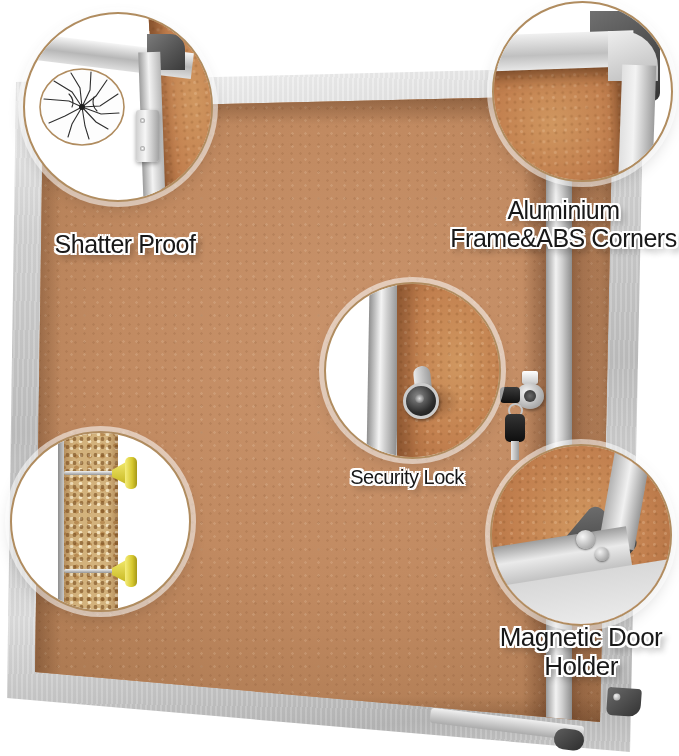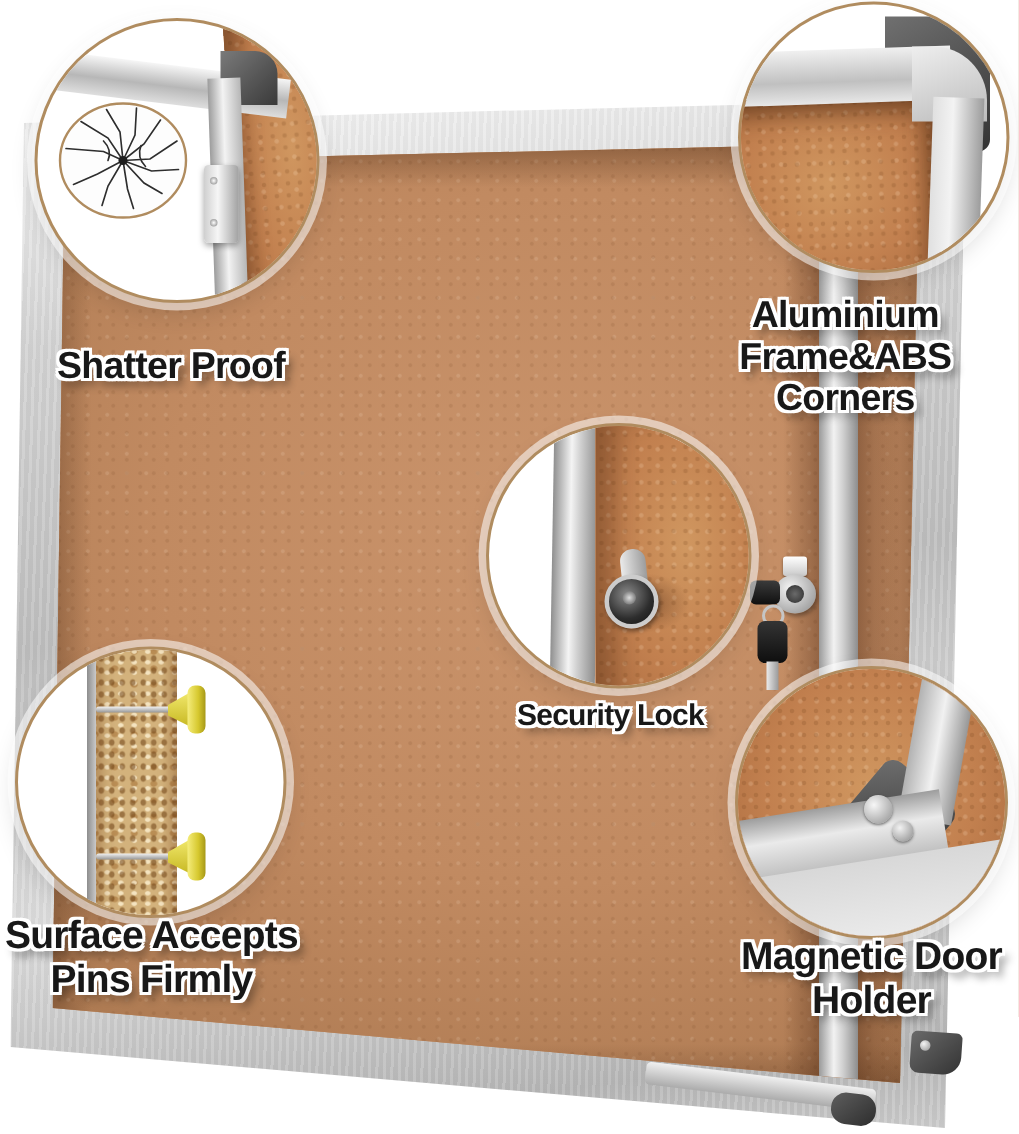--- a/index.html
+++ b/index.html
@@ -161,28 +161,28 @@
   .c5-hband{left:-16px;top:92px;width:154px;height:40px;transform:rotate(-9deg);
     background:linear-gradient(180deg,#9d9d9d,#eaeaea 45%,#c1c1c1);}
   .c5-lip{left:-18px;top:128px;width:210px;height:80px;transform:rotate(-9deg);
     background:linear-gradient(180deg,#d8d8d8,#f4f4f4);}
   .c5-dot1{left:84px;top:84px;width:19px;height:19px;border-radius:50%;
     background:radial-gradient(circle at 35% 35%,#f7f7f7,#8f8f8f);box-shadow:0 1px 2px rgba(0,0,0,.5);}
   .c5-dot2{left:103px;top:101px;width:14px;height:14px;border-radius:50%;
     background:radial-gradient(circle at 35% 35%,#f2f2f2,#8a8a8a);box-shadow:0 1px 2px rgba(0,0,0,.5);}
 
   
-  .label{position:absolute;text-align:center;font-weight:bold;color:#181818;
+  .label{position:absolute;text-align:center;font-weight:normal;color:#181818;
     line-height:1.1;letter-spacing:-0.5px;
     text-shadow:
       -2px -2px 0 #fff, 2px -2px 0 #fff, -2px 2px 0 #fff, 2px 2px 0 #fff,
       -2px 0 0 #fff, 2px 0 0 #fff, 0 -2px 0 #fff, 0 2px 0 #fff,
       4px 5px 6px rgba(0,0,0,.45);}
   .label span{display:block;}
-  .l1{left:0;top:231px;width:228px;font-size:25px;}
+  .l1{left:11px;top:231px;width:228px;font-size:25px;}
   .l2{left:448px;top:197px;width:231px;font-size:25px;}
   .l3{left:302px;top:466px;width:210px;font-size:20px;}
   .l4{left:0;top:609px;width:202px;font-size:26px;}
   .l5{left:472px;top:623px;width:218px;font-size:26px;}
 </style>
 </head>
 <body>
 
 <div class="stage">
 
@@ -286,22 +286,18 @@
   <div class="label l1">
     <span>Shatter Proof</span>
   </div>
   <div class="label l2">
     <span>Aluminium</span>
     <span>Frame&amp;ABS Corners</span>
   </div>
   <div class="label l3">
     <span>Security Lock</span>
   </div>
-  <div class="label l4">
-    <span>Surface Accepts</span>
-    <span>Pins Firmly</span>
-  </div>
   <div class="label l5">
     <span>Magnetic Door</span>
     <span>Holder</span>
   </div>
 
 </div>
 
 </body></html>

